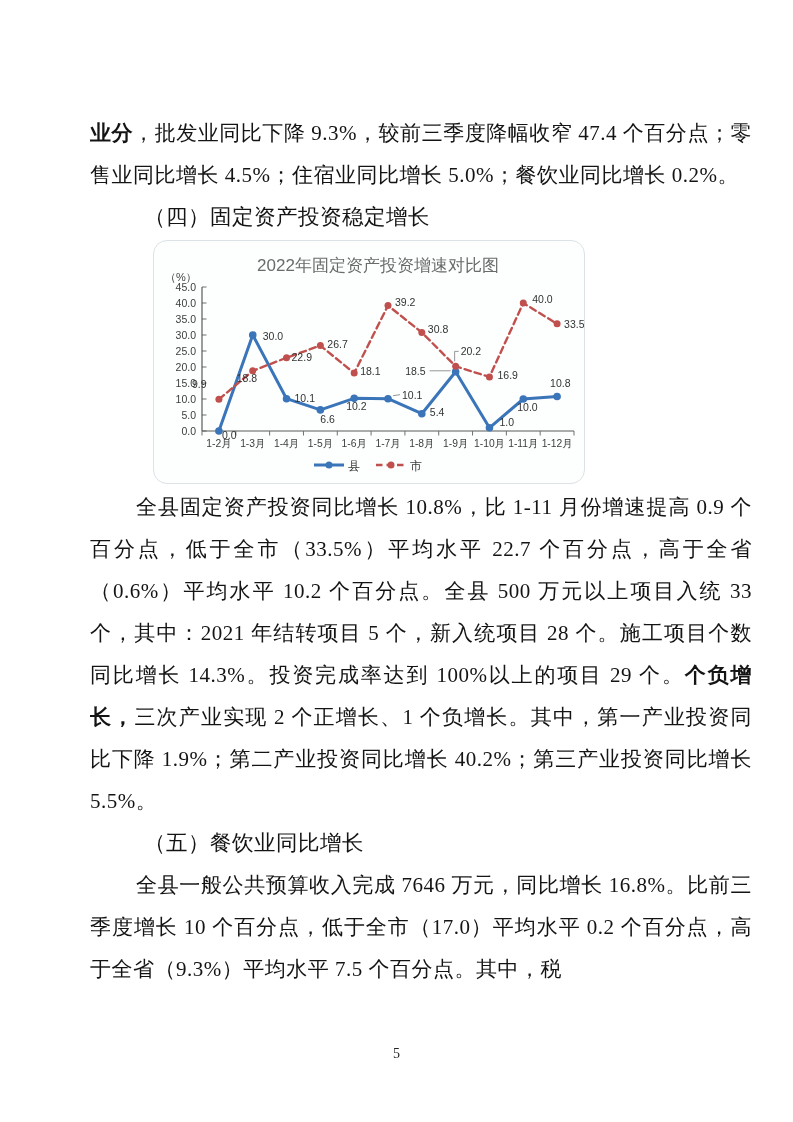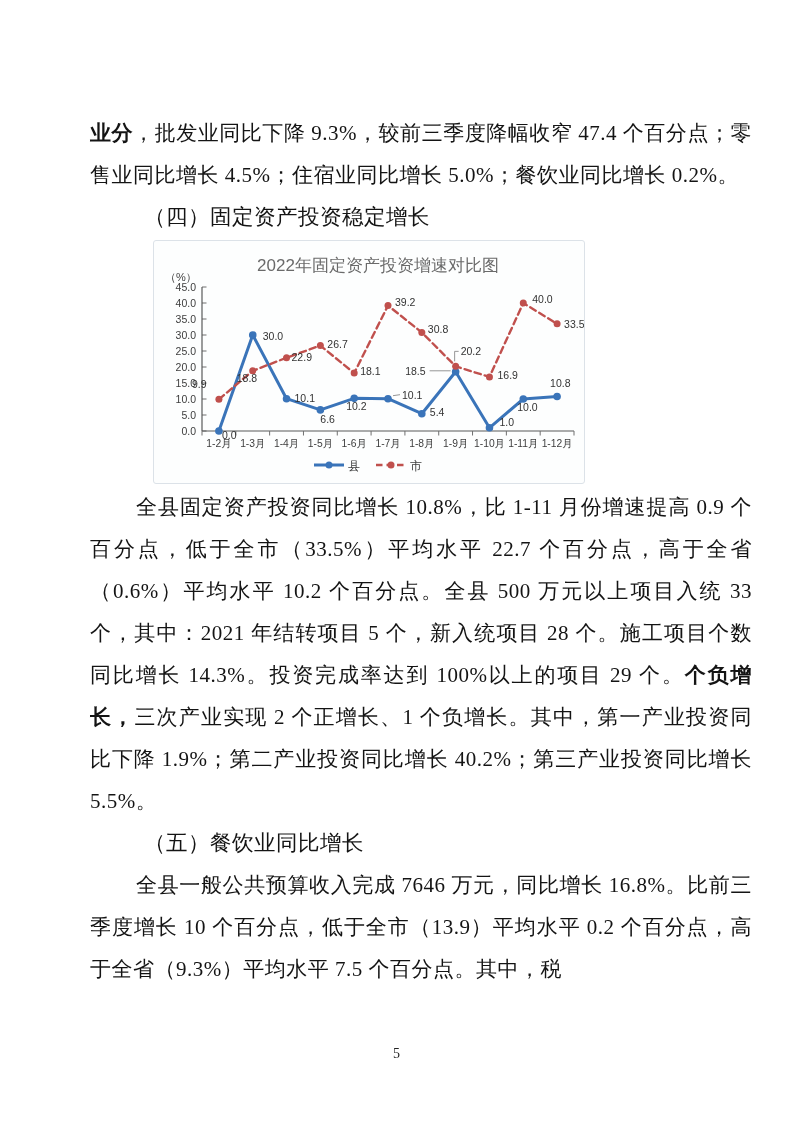--- a/index.html
+++ b/index.html
@@ -28,21 +28,21 @@
     font-weight:normal;
     text-indent:54px;
     letter-spacing:0.5px;
   }
   .bold { font-weight:bold; }
   .chart-box {
     box-sizing:border-box;
     width:432px; height:244px;
     margin:2px 0 2px 63px;
     border:1px solid #dce2e8;
-    border-radius:3px;
+    border-radius:14px;
     background:#fdfefe;
   }
   .chart-box svg { display:block; }
   .page-number {
     position:absolute;
     left:0; right:0; bottom:60px;
     text-align:center;
     font-size:14px;
     color:#222;
   }
@@ -162,16 +162,16 @@
           <circle cx="237" cy="224" r="3.5" fill="#c0504d"></circle>
           <text x="256" y="228.5" font-size="12" fill="#3d3d3d">市</text>
         </svg>
       </div>
   </div>
 
   <p class="para indent"><span>全县固定资产投资同比增长 10.8%，比 1-11 月份增速提高 0.9 个百分点，低于全市（33.5%）平均水平 22.7 个百分点，高于全省（0.6%）平均水平 10.2 个百分点。全县 500 万元以上项目入统 33 个，其中：2021 年结转项目 5 个，新入统项目 28 个。施工项目个数同比增长 14.3%。投资完成率达到 100%以上的项目 29 个。</span><span class="bold">个负增长，</span><span>三次产业实现 2 个正增长、1 个负增长。其中，第一产业投资同比下降 1.9%；第二产业投资同比增长 40.2%；第三产业投资同比增长 5.5%。</span></p>
 
   <h3 class="sec-heading">（五）餐饮业同比增长</h3>
 
-  <p class="para indent">全县一般公共预算收入完成 7646 万元，同比增长 16.8%。比前三季度增长 10 个百分点，低于全市（13.9）平均水平 0.2 个百分点，高于全省（9.3%）平均水平 7.5 个百分点。其中，税</p>
+  <p class="para indent">全县一般公共预算收入完成 7646 万元，同比增长 16.8%。比前三季度增长 10 个百分点，低于全市（17.0）平均水平 0.2 个百分点，高于全省（9.3%）平均水平 7.5 个百分点。其中，税</p>
 
   <div class="page-number">5</div>
 </div>
 
 </body></html>

